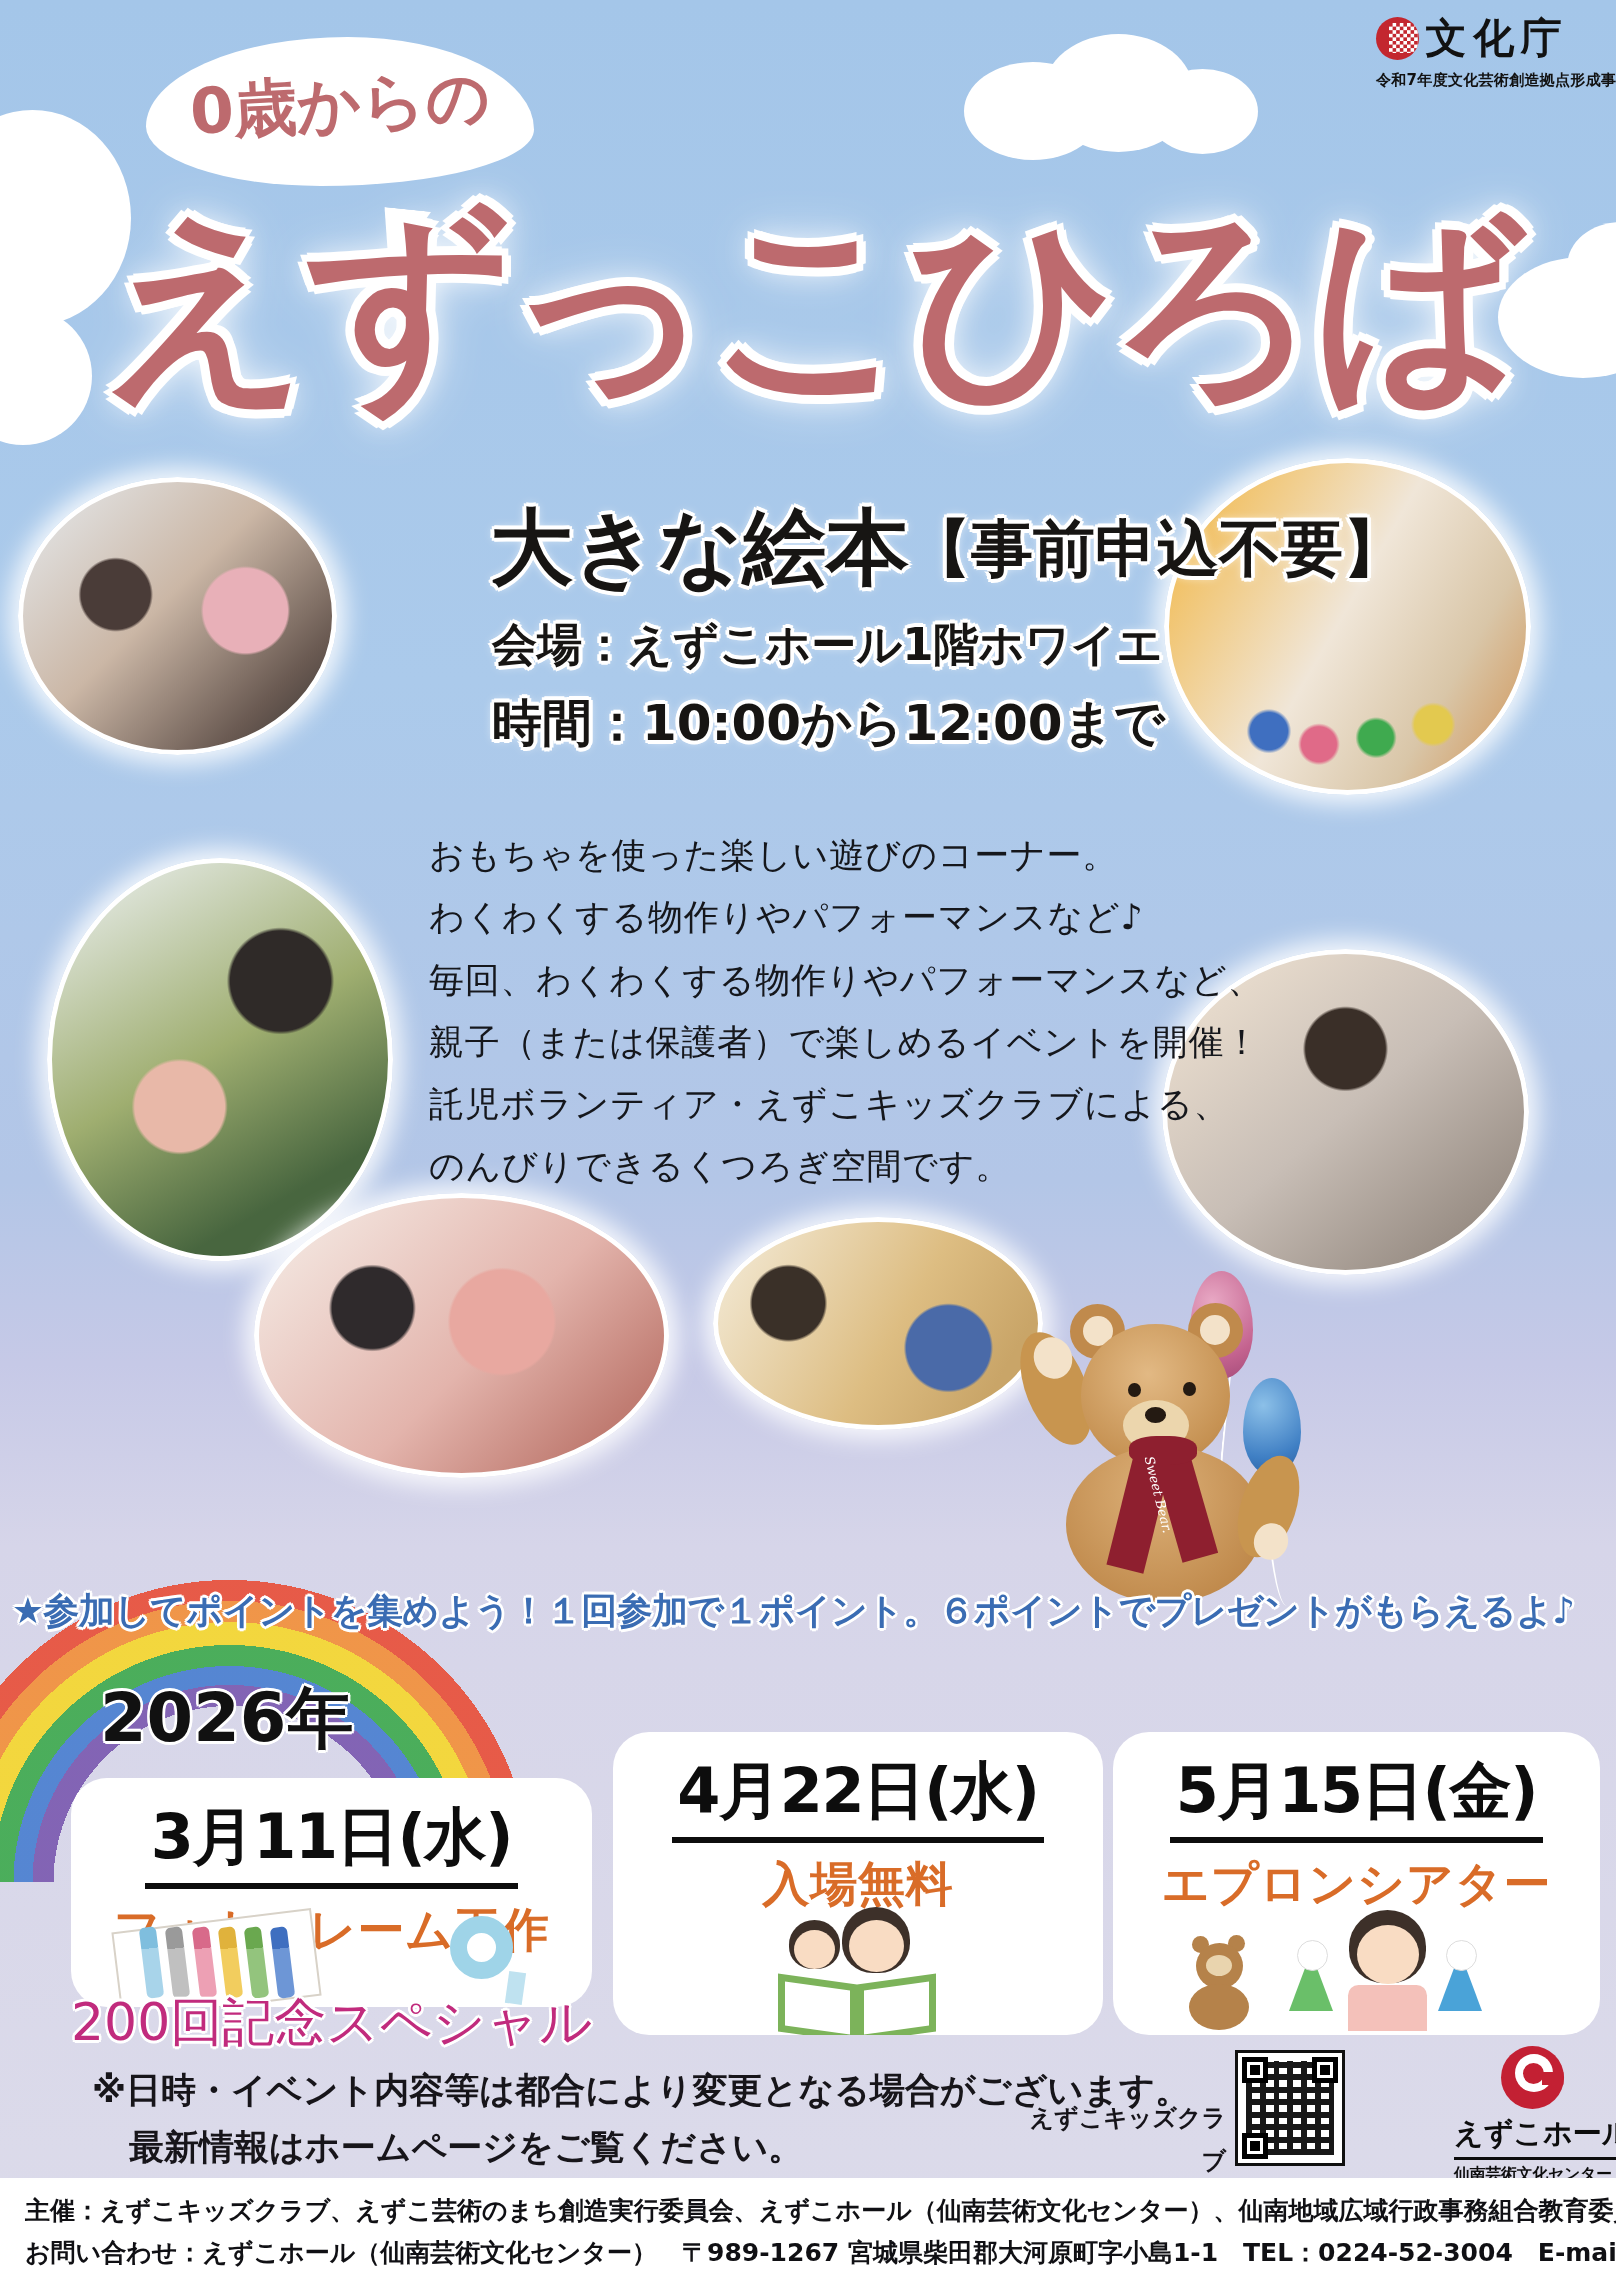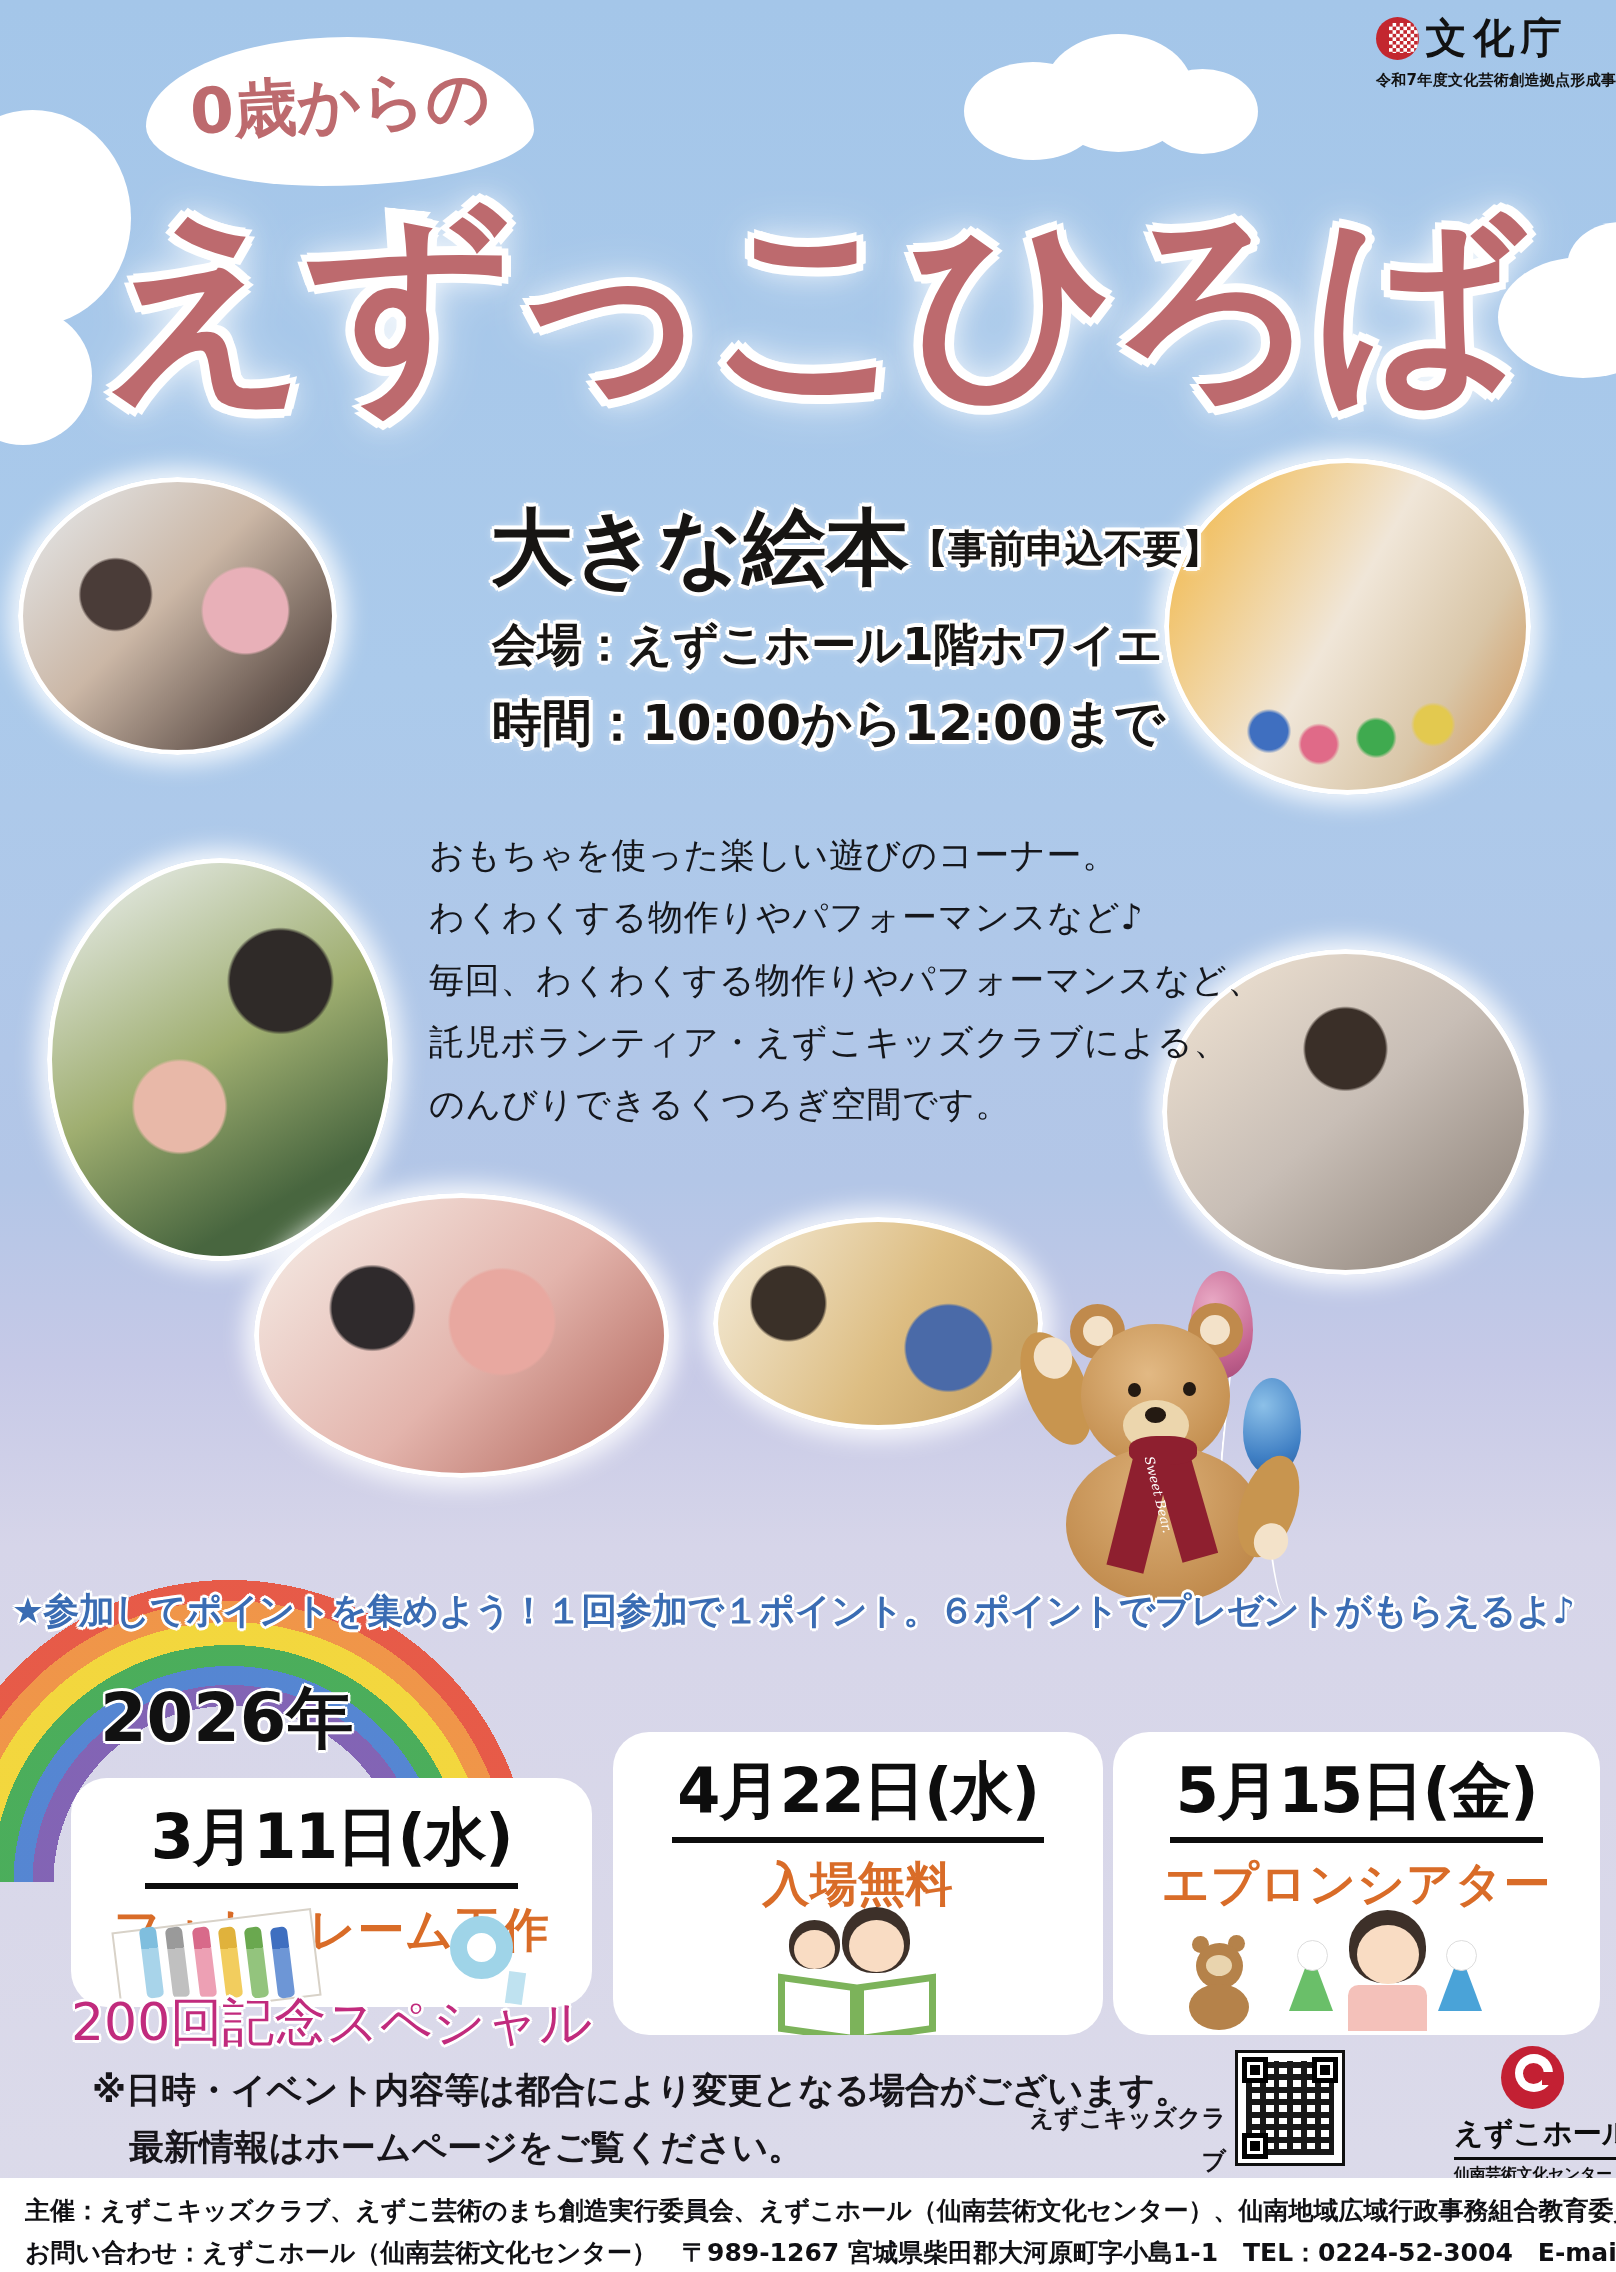--- a/index.html
+++ b/index.html
@@ -160,29 +160,30 @@
        background:radial-gradient(circle at 60% 45%,#e8a8a0 0 18%,transparent 19%),
                   radial-gradient(circle at 28% 40%,#2f2a2c 0 12%,transparent 13%),
                   linear-gradient(135deg,#f6efe9,#e3b4ac 55%,#c07c72 85%);"></div>
   <div class="photo" style="left:713px;top:1217px;width:320px;height:203px;
        background:radial-gradient(circle at 72% 62%,#4a6aa8 0 16%,transparent 17%),
                   radial-gradient(circle at 22% 40%,#3a3028 0 13%,transparent 14%),
                   linear-gradient(120deg,#f4ecda,#ddbd82 55%,#c9a568 85%);"></div>
 
   <div class="abs" style="left:490px;top:493px;display:flex;align-items:center;">
     <span class="info-line ow" style="position:static;font-size:83px;">大きな絵本</span>
-    <span class="info-line ow" style="position:static;font-size:39px;">【事前申込不要】</span>
+    <span class="info-line ow" style="position:static;font-size:62px;">【事前申込不要】</span>
   </div>
   <div class="info-line ow" style="left:492px;top:615px;font-size:45px;">会場：えずこホール1階ホワイエ</div>
   <div class="info-line ow" style="left:492px;top:690px;font-size:50px;">時間：10:00から12:00まで</div>
 
   <div class="body-text">
     <div>おもちゃを使った楽しい遊びのコーナー。</div>
     <div>わくわくする物作りやパフォーマンスなど♪</div>
     <div>毎回、わくわくする物作りやパフォーマンスなど、</div>
+    <div>親子（または保護者）で楽しめるイベントを開催！</div>
     <div>託児ボランティア・えずこキッズクラブによる、</div>
     <div>のんびりできるくつろぎ空間です。</div>
   </div>
 
   <div class="bstring" style="left:1221px;top:1377px;transform:rotate(6deg);"></div>
   <div class="bstring" style="left:1269px;top:1475px;height:131px;transform:rotate(-4deg);"></div>
   <div class="balloon" style="left:1190px;top:1271px;width:63px;height:108px;
        background:radial-gradient(circle at 35% 28%,#e8a8c4,#c4638f 65%,#a34a78);">
     <div class="knot" style="background:#a34a78;clip-path:polygon(50% 0,0 100%,100% 100%);"></div>
   </div>

